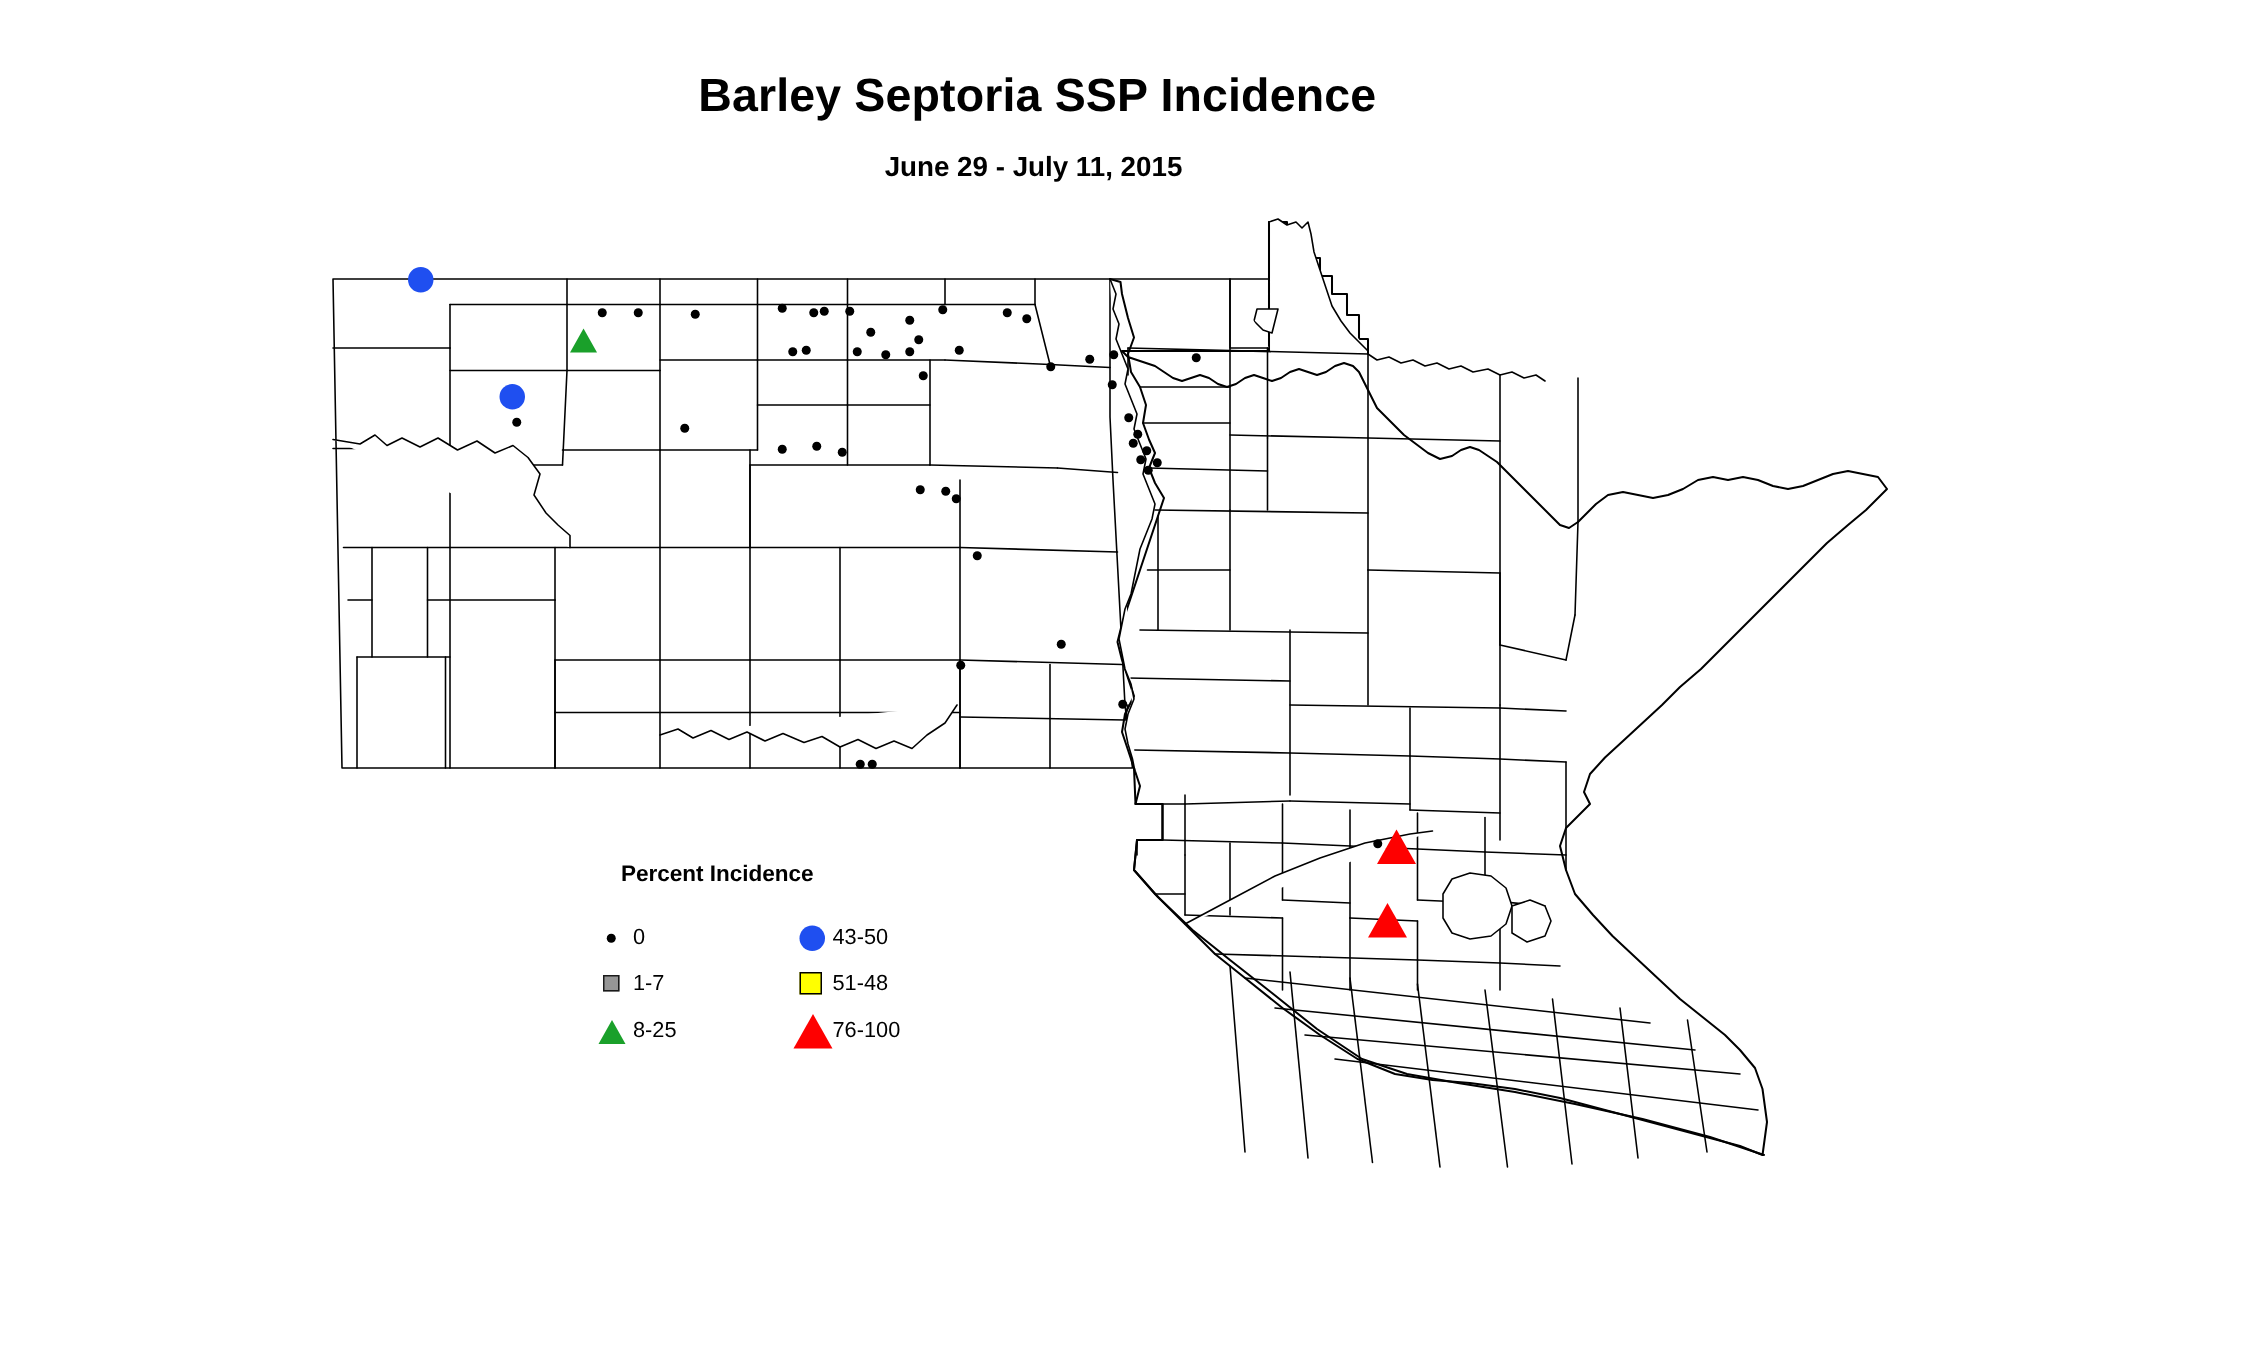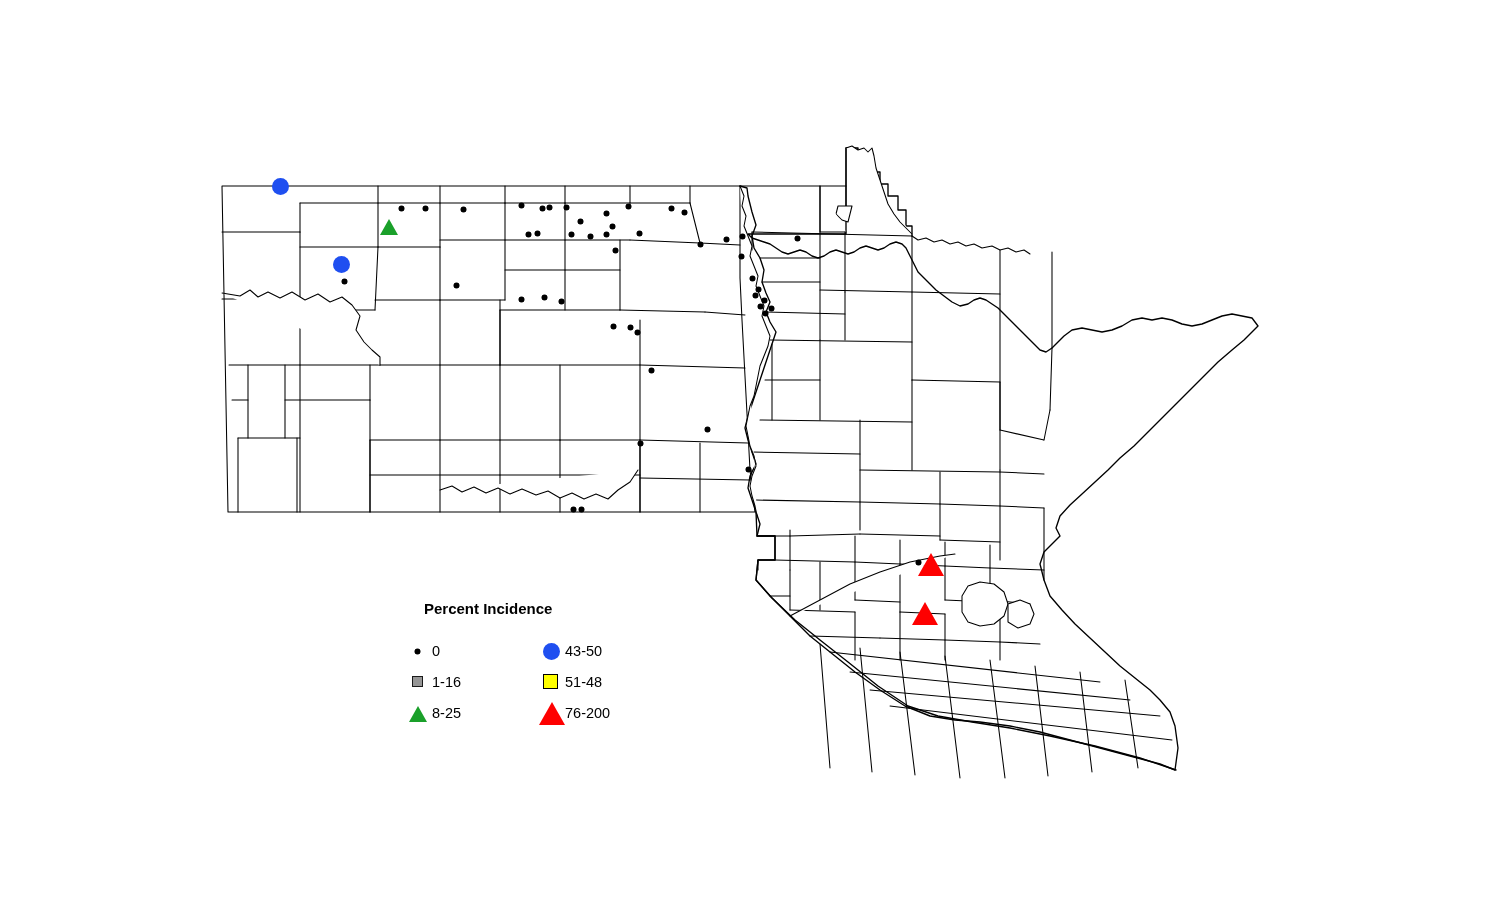--- a/index.html
+++ b/index.html
@@ -108,25 +108,24 @@
   }
   .pt-tri-red {
     width: 0; height: 0;
     border-left: 13px solid transparent;
     border-right: 13px solid transparent;
     border-bottom: 23px solid #fe0000;
   }
   
   #legend {
     position: absolute;
-    left: 404px;
+    left: 394px;
     top: 570px;
     width: 265px;
     height: 130px;
-    margin-top: 26px;
   }
   #legend-title {
     position: absolute;
     left: 20px;
     top: 4px;
     font-size: 15px;
     font-weight: bold;
     white-space: nowrap;
   }
   .legend-row {
@@ -159,20 +158,24 @@
   .s-tri    { left: 3px;  top: 5px;  }
   .s-circ   { left: 4px;  top: 4px;  }
   .s-sqy    { left: 4px;  top: 4px;  }
   .s-trir   { left: 0px;  top: 1px;  }
 </style>
 </head>
 <body>
 
 <div id="page">
 
+  <div id="title-block">
+    <div id="main-title">Barley Septoria SSP Incidence</div>
+    <div id="sub-title">June 29 - July 11, 2015</div>
+  </div>
 
   <div id="map-wrap">
     <svg id="map-svg" width="1503" height="900" viewBox="0 0 1503 900">
 
       <g>
 
         <path class="county-path" d="M222,186 L740,186 L740,278 L742,320 L750,470 L755,512 L228,512 Z"></path>
 
         <path class="county-path" d="M222,232 L300,232"></path>
         <path class="county-path" d="M222,299 L297,299"></path>
@@ -574,21 +577,21 @@
         <div class="legend-row lg-c0 lg-r0">
           <div class="legend-sym">
             <div class="pt-dot s-dot"></div>
           </div>
           <div class="legend-label">0</div>
         </div>
         <div class="legend-row lg-c0 lg-r1">
           <div class="legend-sym">
             <div class="pt-square s-sq"></div>
           </div>
-          <div class="legend-label">1-16</div>
+          <div class="legend-label">1-7</div>
         </div>
         <div class="legend-row lg-c0 lg-r2">
           <div class="legend-sym">
             <div class="pt-tri s-tri"></div>
           </div>
           <div class="legend-label">8-25</div>
         </div>
         <div class="legend-row lg-c1 lg-r0">
           <div class="legend-sym">
             <div class="pt-circle s-circ"></div>
@@ -598,18 +601,18 @@
         <div class="legend-row lg-c1 lg-r1">
           <div class="legend-sym">
             <div class="pt-square-yellow s-sqy"></div>
           </div>
           <div class="legend-label">51-48</div>
         </div>
         <div class="legend-row lg-c1 lg-r2">
           <div class="legend-sym">
             <div class="pt-tri-red s-trir"></div>
           </div>
-          <div class="legend-label">76-200</div>
+          <div class="legend-label">76-100</div>
         </div>
       </div>
   </div>
 
 </div>
 
 </body></html>

